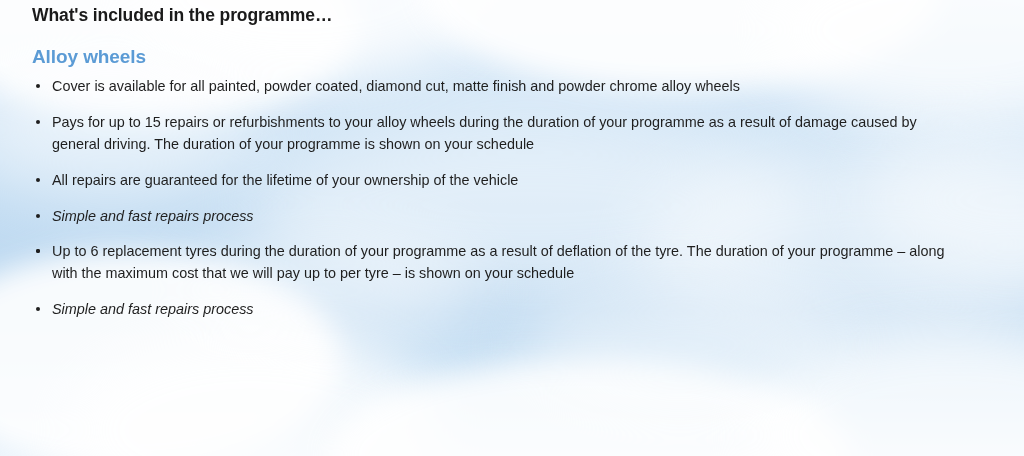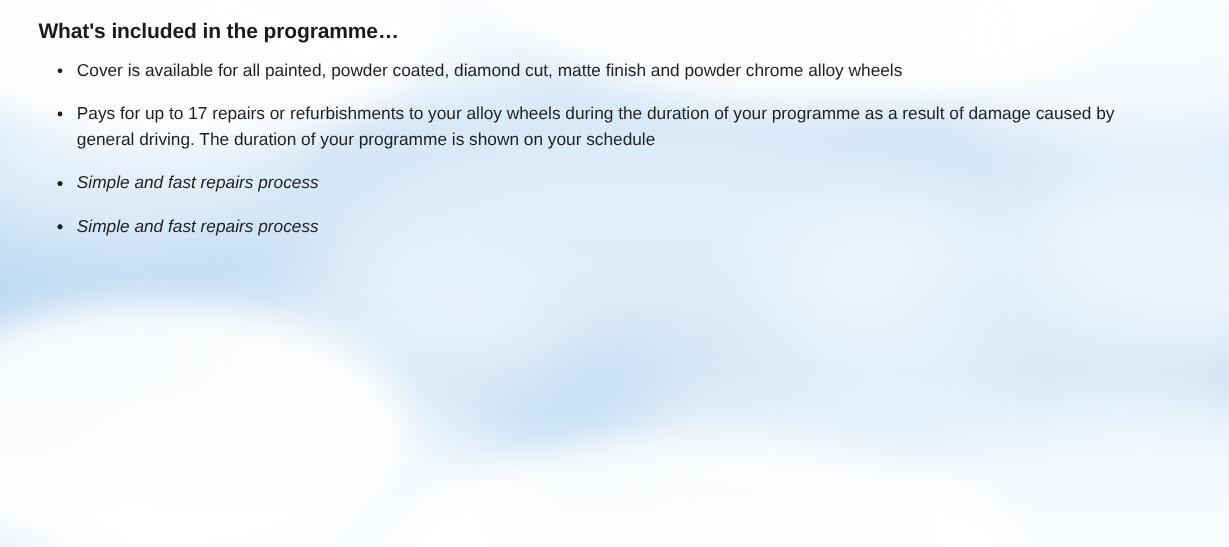--- a/index.html
+++ b/index.html
@@ -54,35 +54,35 @@
     position: relative;
     z-index: 5;
     padding: 0 32px;
     box-sizing: border-box;
   }
   h1.page-title {
     font-size: 17.5px;
     font-weight: bold;
     color: #1a1a1a;
     margin: 0;
-    padding-top: 16px;
+    padding-top: 5px;
     letter-spacing: -0.1px;
   }
   h2.section-title {
     font-size: 19px;
     font-weight: bold;
     color: #5b9bd5;
     margin: 20px 0 8px 0;
     letter-spacing: -0.1px;
   }
   h2.section-title.tyres { margin-top: 21px; }
 
   ul.bullet-list {
     list-style: none;
-    margin: 12px;
+    margin: 0;
     padding: 0;
   }
   ul.bullet-list li {
     position: relative;
     padding-left: 20px;
     margin-bottom: 14px;
     font-size: 14.4px;
     line-height: 1.52;
     color: #1f1f1f;
     max-width: 905px;
@@ -114,44 +114,47 @@
 <div class="cloud c10 soft"></div>
 <div class="cloud c11 faint"></div>
 <div class="cloud c12 faint"></div>
 <div class="cloud c13 faint"></div>
 <div class="cloud c14 faint"></div>
 
 <div class="content">
 
   <h1 class="page-title">What's included in the programme…</h1>
 
+  <h2 class="section-title">Alloy wheels</h2>
   <ul class="bullet-list">
     <li>
       <span class="bullet-dot"></span>
       <span>Cover is available for all painted, powder coated, diamond cut, matte finish and powder chrome alloy wheels</span>
     </li>
     <li>
       <span class="bullet-dot"></span>
-      <span>Pays for up to 17 repairs or refurbishments to your alloy wheels during the duration of your programme as a result of damage caused by general driving. The duration of your programme is shown on your schedule</span>
+      <span>Pays for up to 15 repairs or refurbishments to your alloy wheels during the duration of your programme as a result of damage caused by general driving. The duration of your programme is shown on your schedule</span>
     </li>
     <li>
       <span class="bullet-dot"></span>
+      <span>All repairs are guaranteed for the lifetime of your ownership of the vehicle</span>
     </li>
     <li>
       <span class="bullet-dot"></span>
       <span>Simple and fast repairs process</span>
     </li>
   </ul>
 
   <ul class="bullet-list">
     <li>
       <span class="bullet-dot"></span>
     </li>
     <li>
       <span class="bullet-dot"></span>
+      <span>Up to 6 replacement tyres during the duration of your programme as a result of deflation of the tyre. The duration of your programme – along with the maximum cost that we will pay up to per tyre – is shown on your schedule</span>
     </li>
     <li>
       <span class="bullet-dot"></span>
       <span>Simple and fast repairs process</span>
     </li>
   </ul>
 
 </div>
 
 </body></html>

